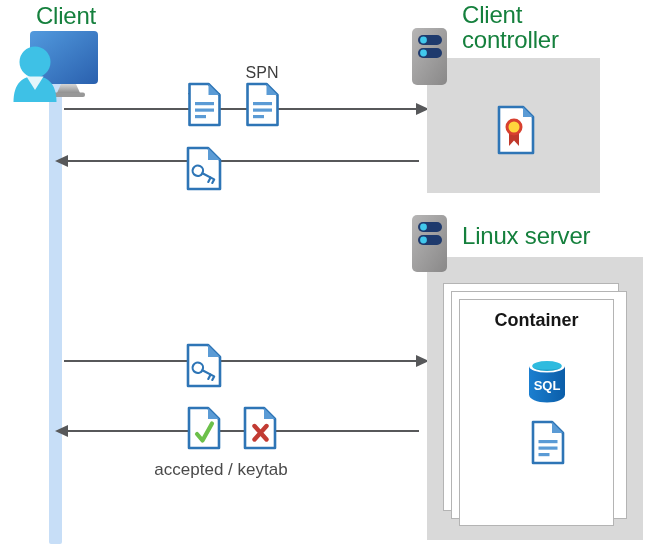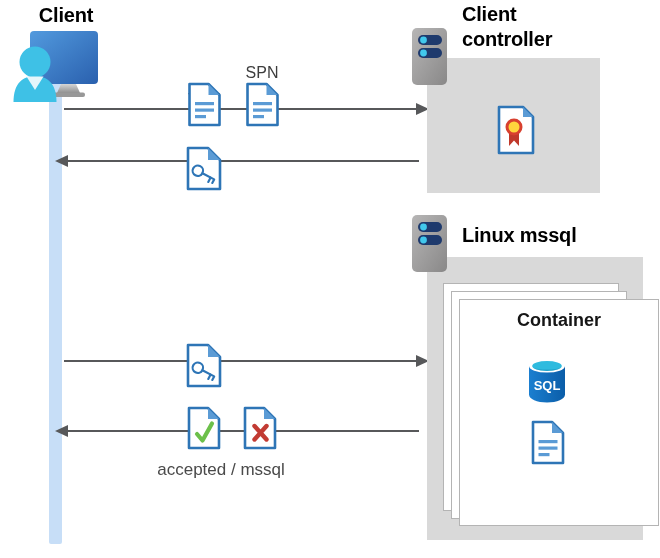--- a/index.html
+++ b/index.html
@@ -3,22 +3,22 @@
 <meta charset="utf-8">
 <style>
   * { margin:0; padding:0; box-sizing:border-box; }
   html,body { background:#ffffff; }
   body { font-family:"Liberation Sans","DejaVu Sans",sans-serif; }
   .canvas { position:relative; width:660px; height:558px; background:#fff; overflow:hidden; }
 
   .lifeline { position:absolute; left:49px; top:84px; width:13px; height:460px;
               background:#c7def7; border-radius:2px; }
 
-  .title { position:absolute; font-weight:700; font-size:20px; line-height:25px;
-           color:#000000; letter-spacing:-0.2px; }
+  .title { position:absolute; font-weight:400; font-size:24px; line-height:25px;
+           color:#15803d; letter-spacing:-0.2px; }
   .client-title { left:28px; top:3px; width:76px; text-align:center; }
   .dc-title { left:462px; top:2px; width:112px; }
   .ls-title { left:462px; top:223px; white-space:nowrap; }
 
   .sublabel { position:absolute; font-size:16px; color:#3d3d3d; }
   .lbl-tgt { left:183px; top:59px; width:42px; text-align:center;margin-top:32px; }
   .lbl-spn { left:241px; top:64px; width:42px; text-align:center; }
   .lbl-result { left:128px; top:460px; width:186px; text-align:center; font-size:17px; color:#4a4a4a; }
 
   .panel { position:absolute; background:#d9d9d9; }
@@ -43,21 +43,21 @@
   .a3 { left:64px; top:360px; width:353px; }
   .a4 { left:67px; top:430px; width:352px; }
   .head { position:absolute; width:0; height:0; top:-5px;
           border-top:6px solid transparent; border-bottom:6px solid transparent; }
   .head-right { right:-12px; border-left:13px solid #57585a; }
   .head-left  { left:-12px;  border-right:13px solid #57585a; }
 
   .page { position:absolute; background:#fff; border:1px solid #b4b4b4; }
   .page-back { left:443px; top:283px; width:176px; height:228px; }
   .page-mid  { left:451px; top:291px; width:176px; height:228px; }
-  .page-front{ left:459px; top:299px; width:200px; height:227px; }
+  .page-front{ left:459px; top:299px; width:155px; height:227px; }
 
   .container-title { position:absolute; top:10px; left:0; width:100%; text-align:center;
                      font-weight:700; font-size:18px; color:#161616; }
   .sql-icon { position:absolute; left:67px; top:58px; }
   .keytab-doc { position:absolute; left:70px; top:120px; }
   .keytab-label { position:absolute; top:176px; left:0; width:100%; text-align:center;
                   font-size:16.5px; color:#3d3d3d; }
 </style>
 </head>
 <body>
@@ -156,21 +156,21 @@
   </svg>
 
   <div class="panel panel-ls"></div>
   <svg class="icon srv-ls" width="37" height="59" viewBox="0 0 37 59">
     <rect x="1" y="1" width="35" height="57" rx="5" fill="url(#srvgrad)"></rect>
     <rect x="7" y="8" width="24" height="10" rx="5" fill="#1e3a6d"></rect>
     <circle cx="12.5" cy="13" r="3.4" fill="#41c8ec"></circle>
     <rect x="7" y="21" width="24" height="10" rx="5" fill="#1e3a6d"></rect>
     <circle cx="12.5" cy="26" r="3.4" fill="#41c8ec"></circle>
   </svg>
-  <div class="title ls-title">Linux mssql</div>
+  <div class="title ls-title">Linux server</div>
 
   <div class="page page-back"></div>
   <div class="page page-mid"></div>
   <div class="page page-front">
     <div class="container-title">Container</div>
     <svg class="sql-icon" width="40" height="45" viewBox="0 0 40 45">
       <path d="M2 8 V36.5 C2 41 10 44.5 20 44.5 C30 44.5 38 41 38 36.5 V8 Z" fill="url(#sqlgrad)"></path>
       <ellipse cx="20" cy="8" rx="18" ry="6.6" fill="#ffffff"></ellipse>
       <ellipse cx="20" cy="8" rx="14.8" ry="5" fill="#2fbbdf"></ellipse>
       <path d="M6 9.5 C10 12.2 30 12.2 34 9.5 C30 14 10 14 6 9.5 Z" fill="#1590bb" opacity="0.55"></path>
@@ -199,15 +199,15 @@
     <path d="M21 2 L32 13 H21 Z" fill="#5b9bd5"></path>
     <path d="M10 28 L15.5 34.5 L25 17.5" fill="none" stroke="#6cc04a" stroke-width="4.2" stroke-linecap="round" stroke-linejoin="round"></path>
   </svg>
 
   <svg class="icon doc-x" width="34" height="44" viewBox="0 0 34 44">
     <path d="M2 2 H21 L32 13 V42 H2 Z" fill="#fff" stroke="#2e75b6" stroke-width="2.6" stroke-linejoin="round"></path>
     <path d="M21 2 L32 13 H21 Z" fill="#5b9bd5"></path>
     <path d="M11.5 20 L23.5 33.5 M23.5 20 L11.5 33.5" fill="none" stroke="#c23b33" stroke-width="4.4" stroke-linecap="round"></path>
   </svg>
 
-  <div class="sublabel lbl-result">accepted / mssql</div>
+  <div class="sublabel lbl-result">accepted / keytab</div>
 
 </div>
 
 </body></html>

